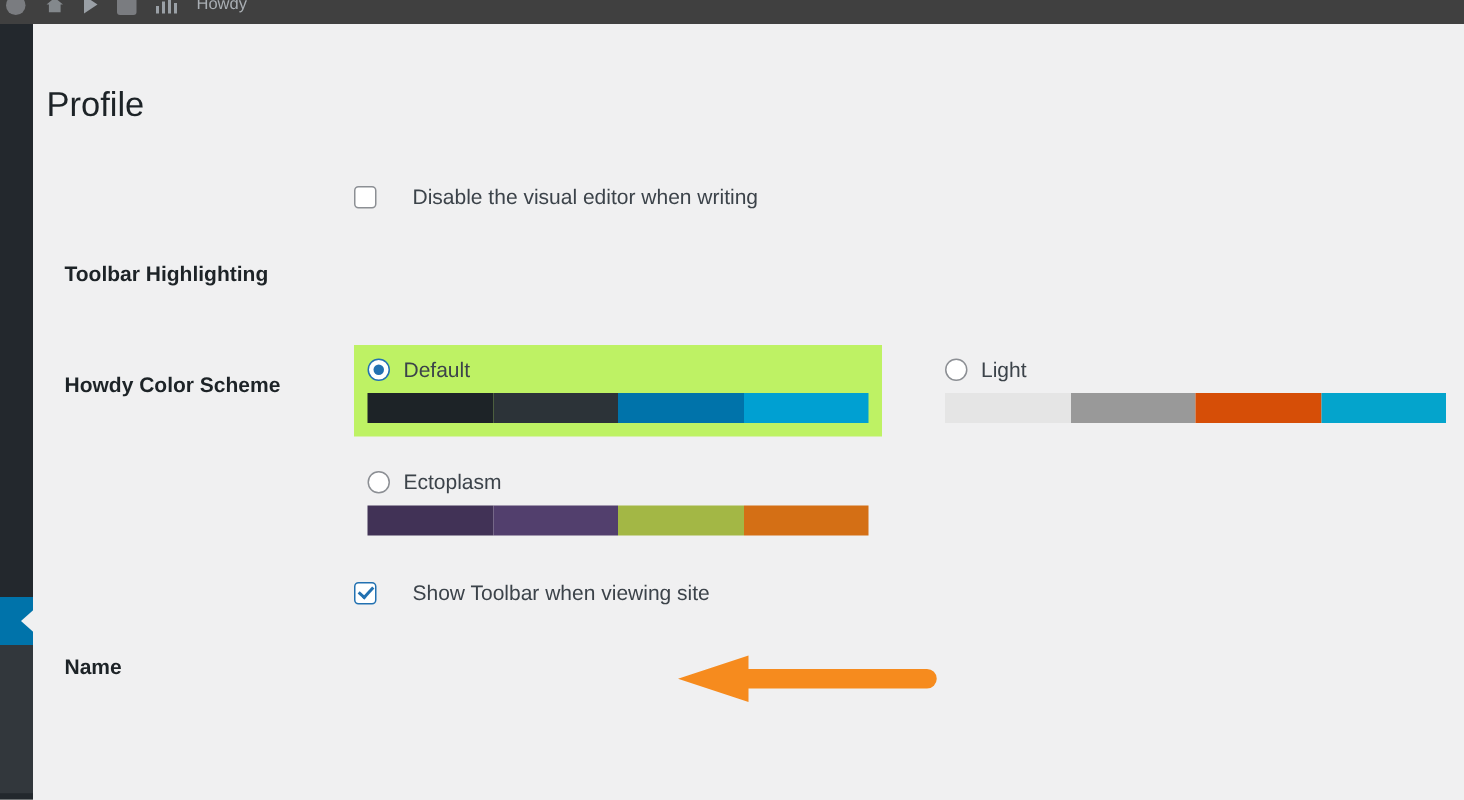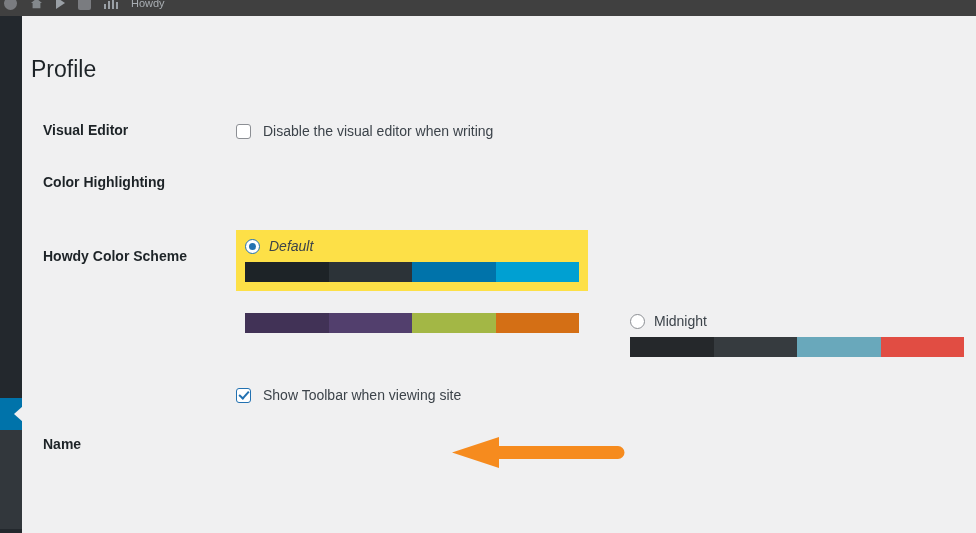--- a/index.html
+++ b/index.html
@@ -77,41 +77,41 @@
   }
 
   .form-table{position:absolute;left:0;top:105px;width:954px;}
   .row{position:relative;width:954px;}
   .row-label{
     position:absolute;left:21px;top:0;width:185px;
     font-size:14px;font-weight:bold;color:#1d2327;line-height:18px;
   }
   .row-field{position:absolute;left:214px;top:0;}
 
-  .cb-line{display:flex;align-items:center;gap:12px;}
+  .cb-line{display:flex;align-items:center;gap:24px;}
   .checkbox{
     width:15px;height:15px;box-sizing:border-box;
     border:1px solid #8c8f94;border-radius:3px;background:#fff;
     flex:0 0 auto;position:relative;
   }
   .checkbox.checked{border-color:#2271b1;background:#fff;}
   .checkbox.checked:after{
     content:"";position:absolute;left:4px;top:0px;
     width:4px;height:8px;border:solid #2271b1;border-width:0 2px 2px 0;
     transform:rotate(42deg);
   }
   .cb-text{font-size:14px;color:#3c434a;line-height:18px;white-space:nowrap;}
   .cb-text a{color:#2271b1;text-decoration:underline;}
 
   
   .schemes{position:relative;width:740px;}
   .scheme{
     position:absolute;width:352px;padding:8px 9px 9px 9px;box-sizing:border-box;
   }
-  .scheme.selected{background:#fde047;font-style:italic;}
+  .scheme.selected{background:#bef264;}
   .scheme-head{display:flex;align-items:center;gap:9px;margin-bottom:7px;}
   .radio{
     width:15px;height:15px;box-sizing:border-box;border-radius:50%;
     border:1px solid #8c8f94;background:#fff;flex:0 0 auto;position:relative;
   }
   .radio.checked{border-color:#2271b1;}
   .radio.checked:after{
     content:"";position:absolute;left:3px;top:3px;width:7px;height:7px;
     border-radius:50%;background:#2271b1;
   }
@@ -158,73 +158,76 @@
     <div class="side-foot"></div>
   </div>
 
   <div class="content">
 
     <h1 class="page-title">Profile</h1>
 
     <div class="form-table">
 
       <div class="row" style="height:52px">
-        <div class="row-label">Visual Editor</div>
         <div class="row-field" style="top:1px">
           <label class="cb-line">
             <span class="checkbox"></span>
             <span class="cb-text">Disable the visual editor when writing</span>
           </label>
         </div>
       </div>
 
       <div class="row" style="height:53px">
-        <div class="row-label">Color Highlighting</div>
+        <div class="row-label">Toolbar Highlighting</div>
       </div>
 
       <div class="row" style="height:159px">
         <div class="row-label" style="top:21px">Howdy Color Scheme</div>
         <div class="row-field" style="left:214px;top:4px">
           <div class="schemes" style="height:150px">
 
             <div class="scheme selected" style="left:0;top:0">
               <div class="scheme-head">
                 <span class="radio checked"></span>
                 <span class="scheme-name">Default</span>
               </div>
               <div class="palette">
                 <span style="background:#1d2327"></span>
                 <span style="background:#2c3338"></span>
                 <span style="background:#0073aa"></span>
                 <span style="background:#00a0d2"></span>
               </div>
             </div>
 
+            <div class="scheme" style="left:385px;top:0">
+              <div class="scheme-head">
+                <span class="radio"></span>
+                <span class="scheme-name">Light</span>
+              </div>
+              <div class="palette">
+                <span style="background:#e5e5e5"></span>
+                <span style="background:#999999"></span>
+                <span style="background:#d64e07"></span>
+                <span style="background:#04a4cc"></span>
+              </div>
+            </div>
 
             <div class="scheme" style="left:0;top:75px">
+              <div class="scheme-head">
+                <span class="radio"></span>
+                <span class="scheme-name">Ectoplasm</span>
+              </div>
               <div class="palette">
                 <span style="background:#413256"></span>
                 <span style="background:#523f6d"></span>
                 <span style="background:#a3b745"></span>
                 <span style="background:#d46f15"></span>
               </div>
             </div>
 
-            <div class="scheme" style="left:385px;top:75px">
-              <div class="scheme-head">
-                <span class="radio"></span>
-                <span class="scheme-name">Midnight</span>
-              </div>
-              <div class="palette">
-                <span style="background:#25282b"></span>
-                <span style="background:#363b3f"></span>
-                <span style="background:#69a8bb"></span>
-                <span style="background:#e14d43"></span>
-              </div>
-            </div>
 
           </div>
         </div>
       </div>
 
 
       <div class="row" style="height:48px">
         <div class="row-field" style="top:1px">
           <label class="cb-line">
             <span class="checkbox checked"></span>

